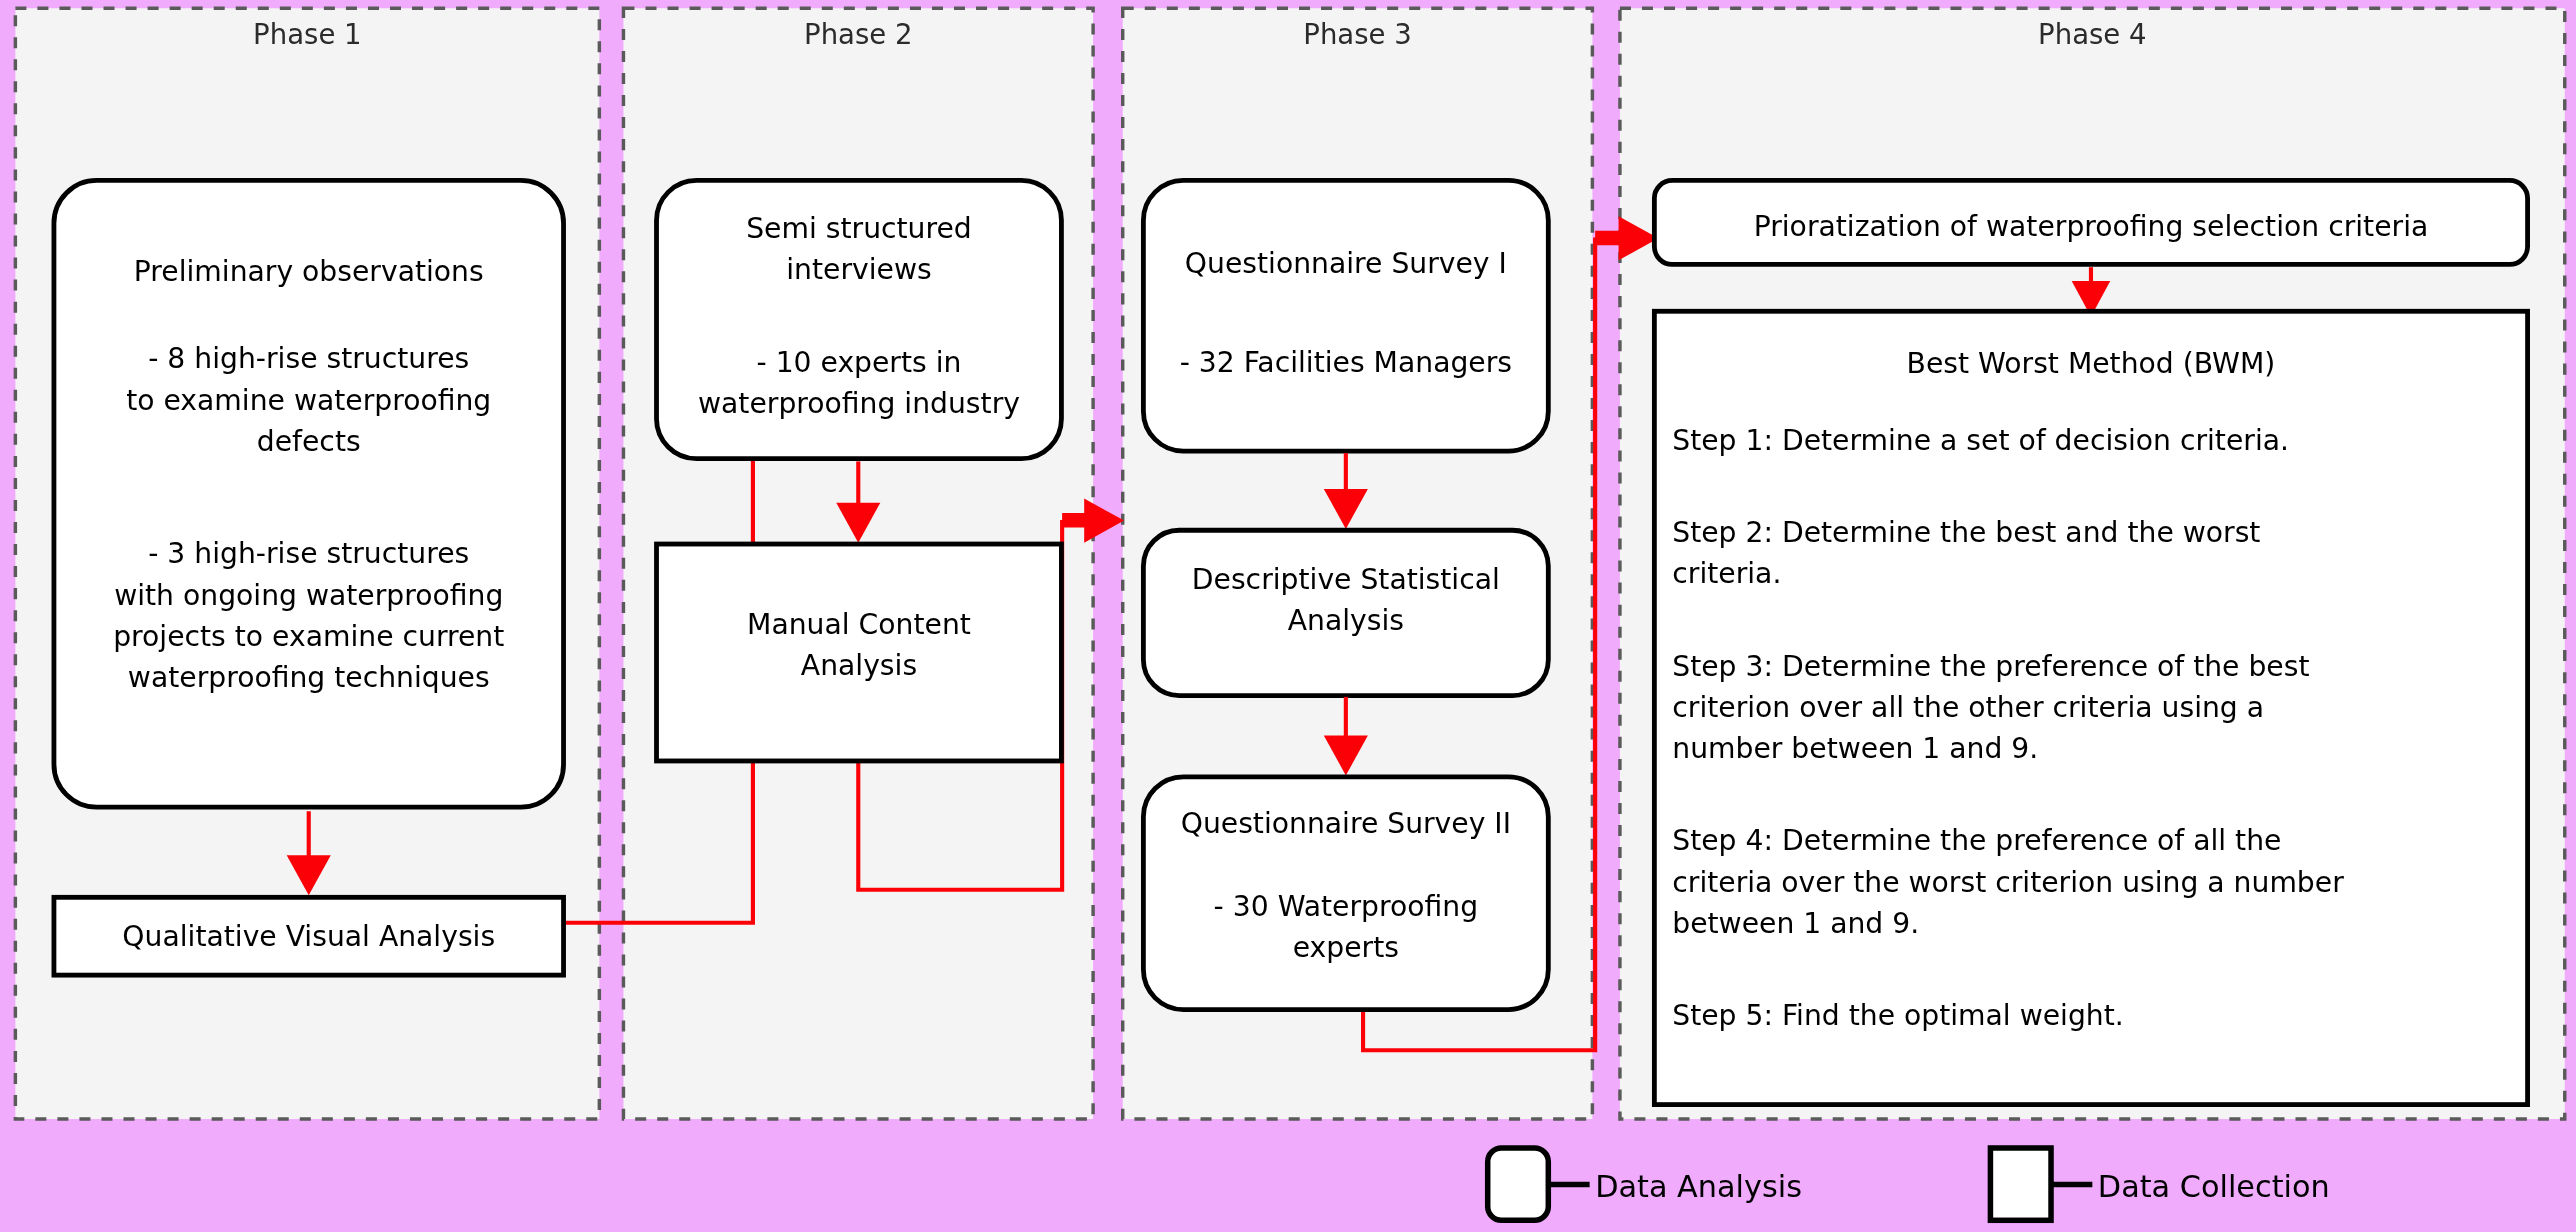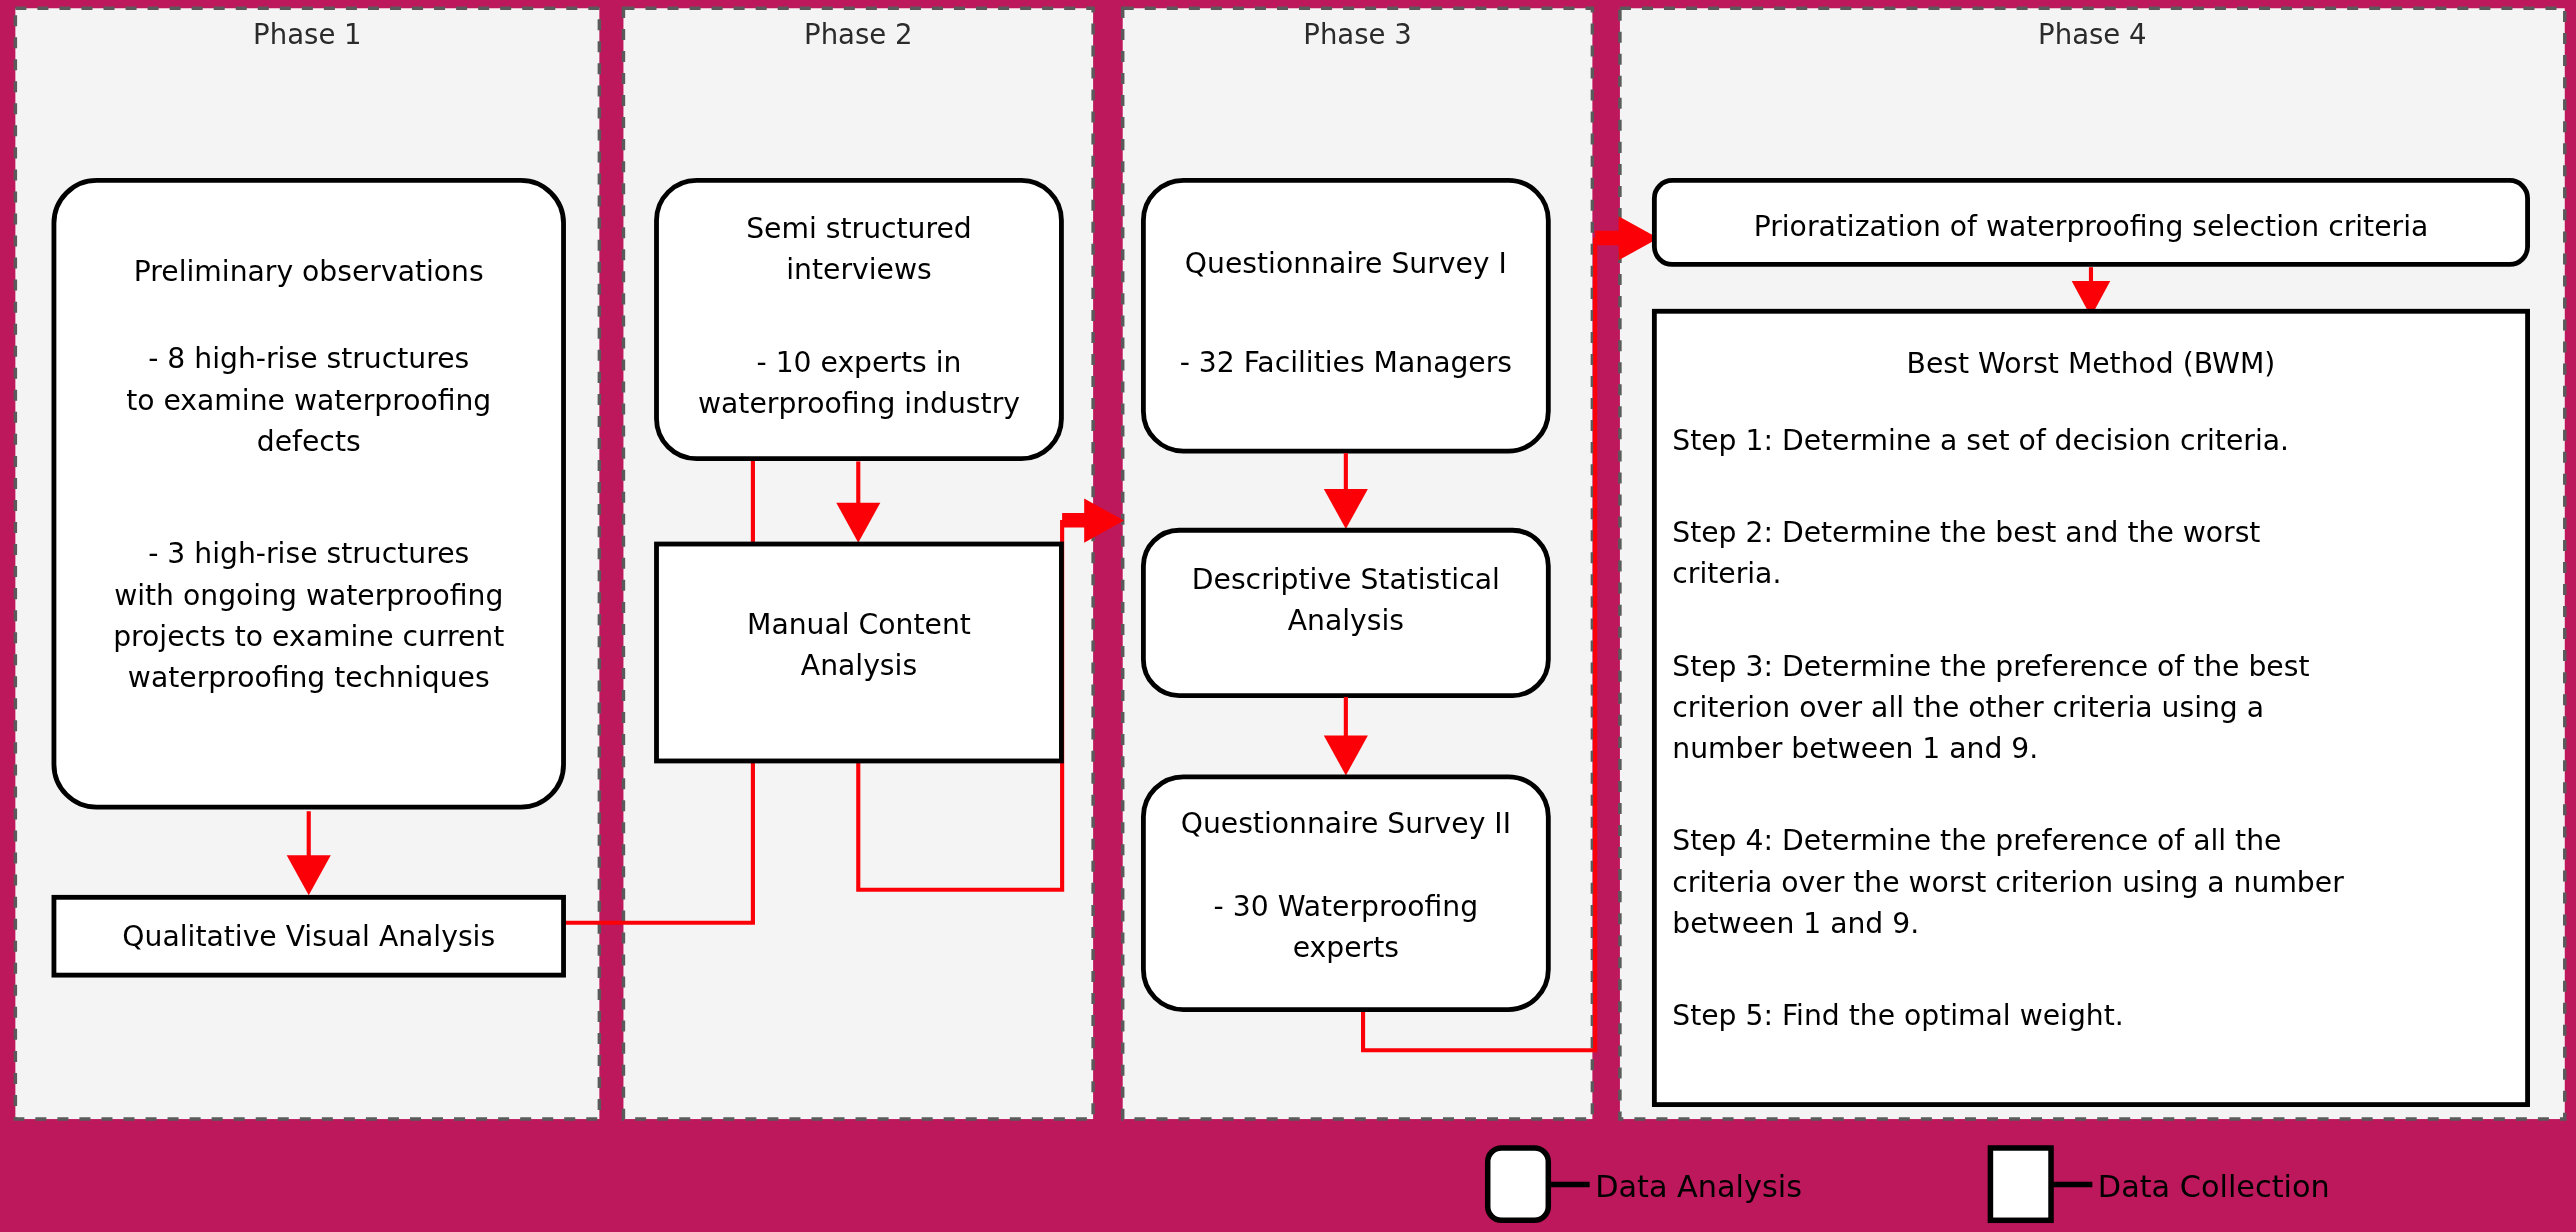--- a/index.html
+++ b/index.html
@@ -4,21 +4,21 @@
 <style>
   html, body {
     margin: 0;
     padding: 0;
     background: #ffffff;
   }
   #root {
     position: relative;
     width: 2576px;
     height: 1232px;
-    background: #be185d;
+    background: #f0abfc;
     font-family: "DejaVu Sans", sans-serif;
     overflow: hidden;
   }
   svg.layer {
     position: absolute;
     top: 0;
     left: 0;
     width: 2576px;
     height: 1232px;
   }

